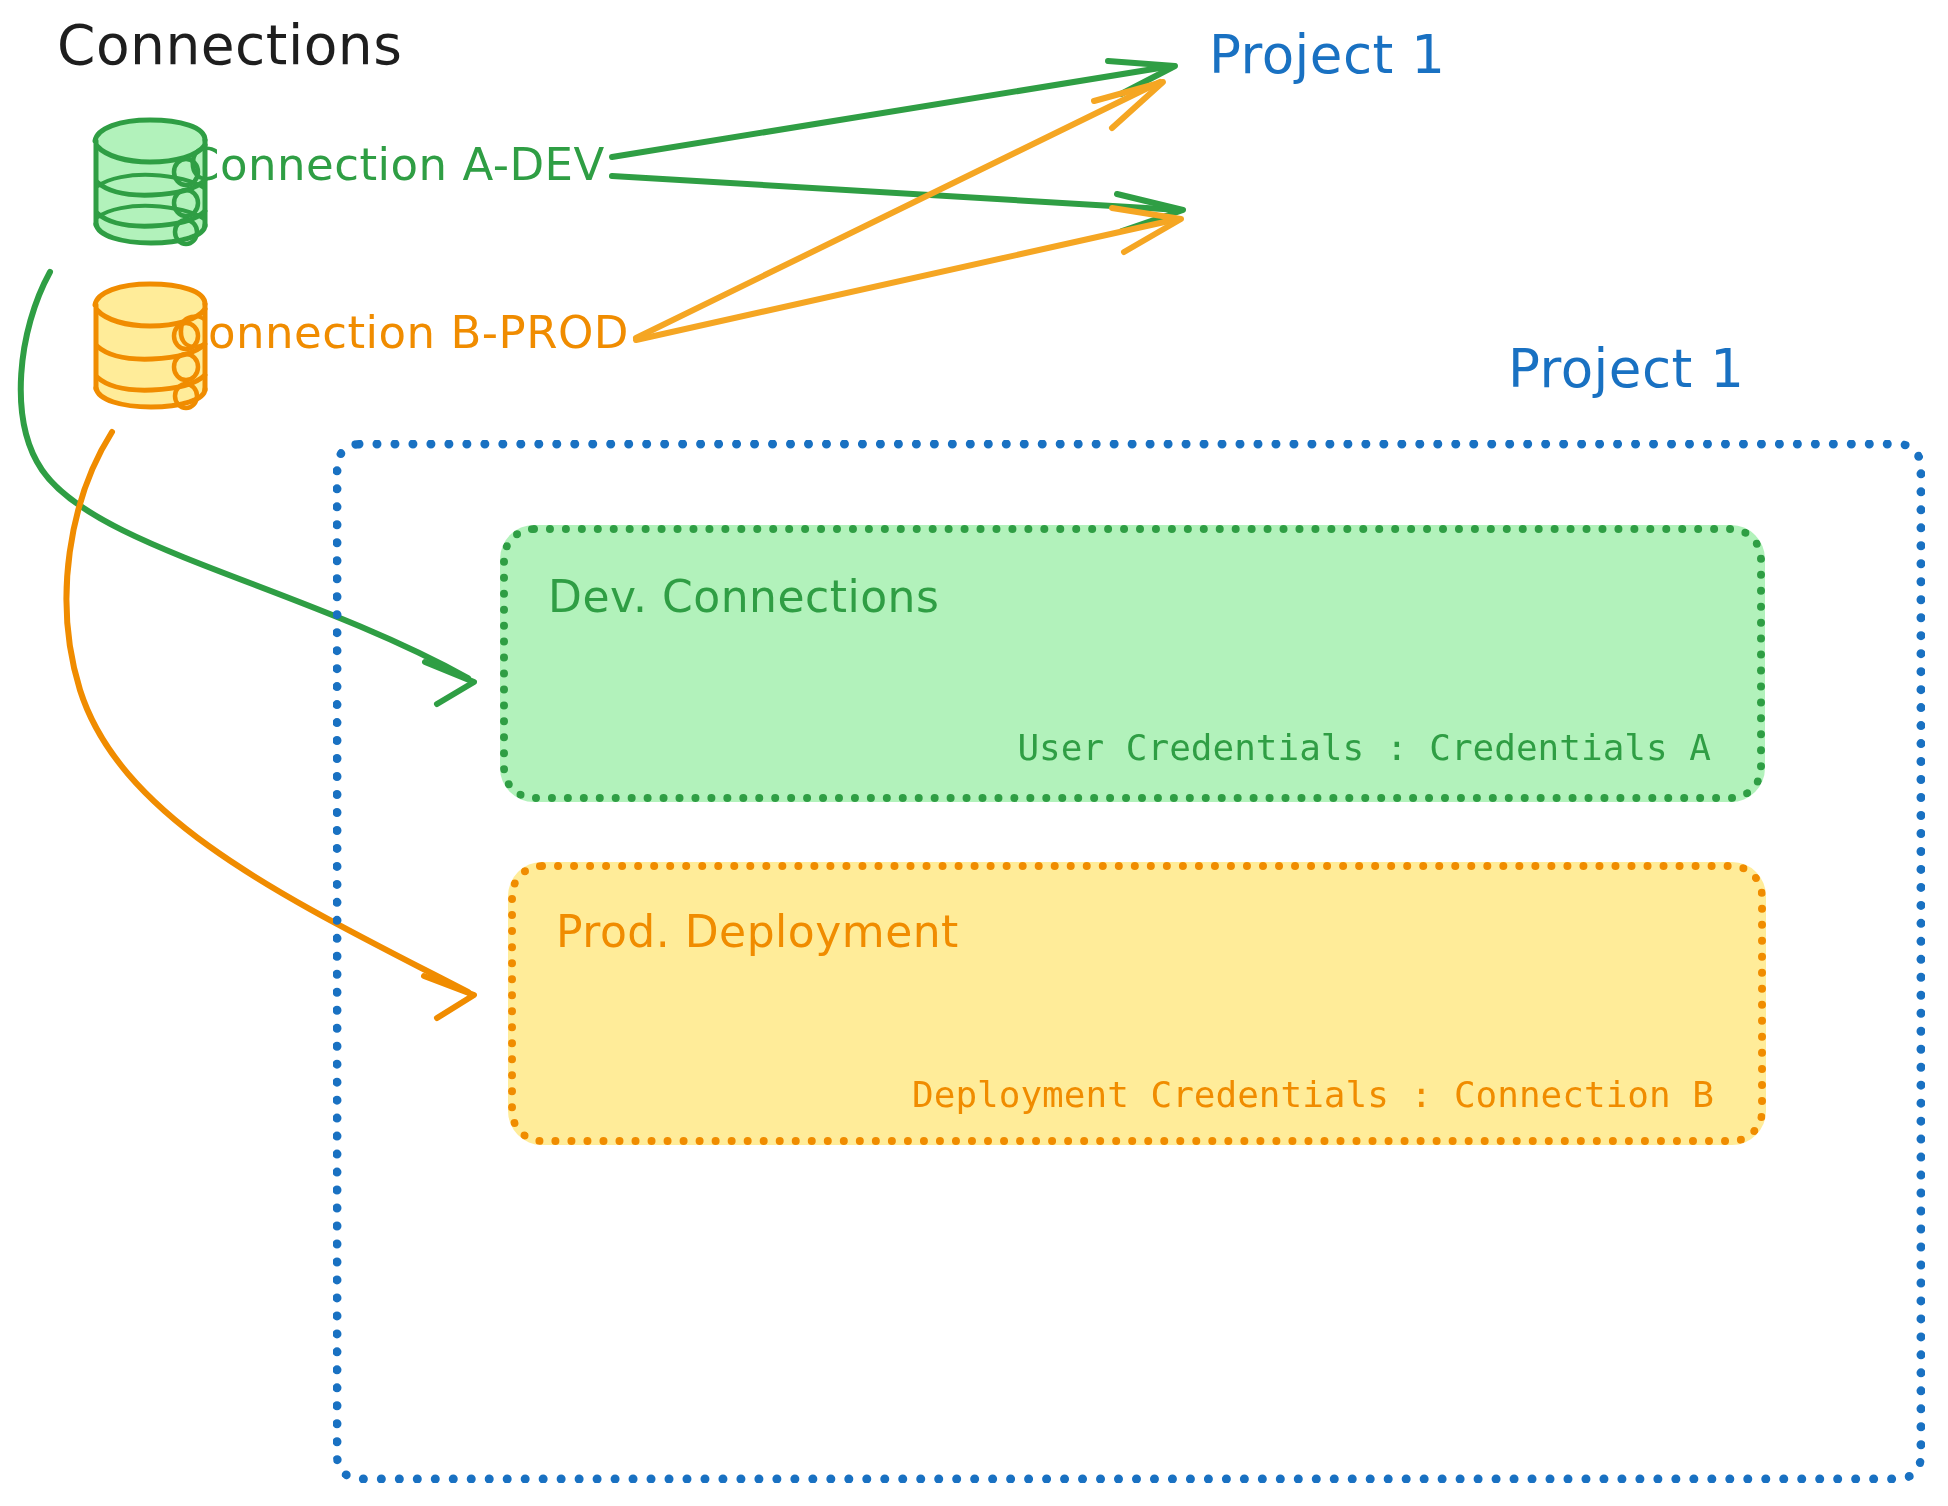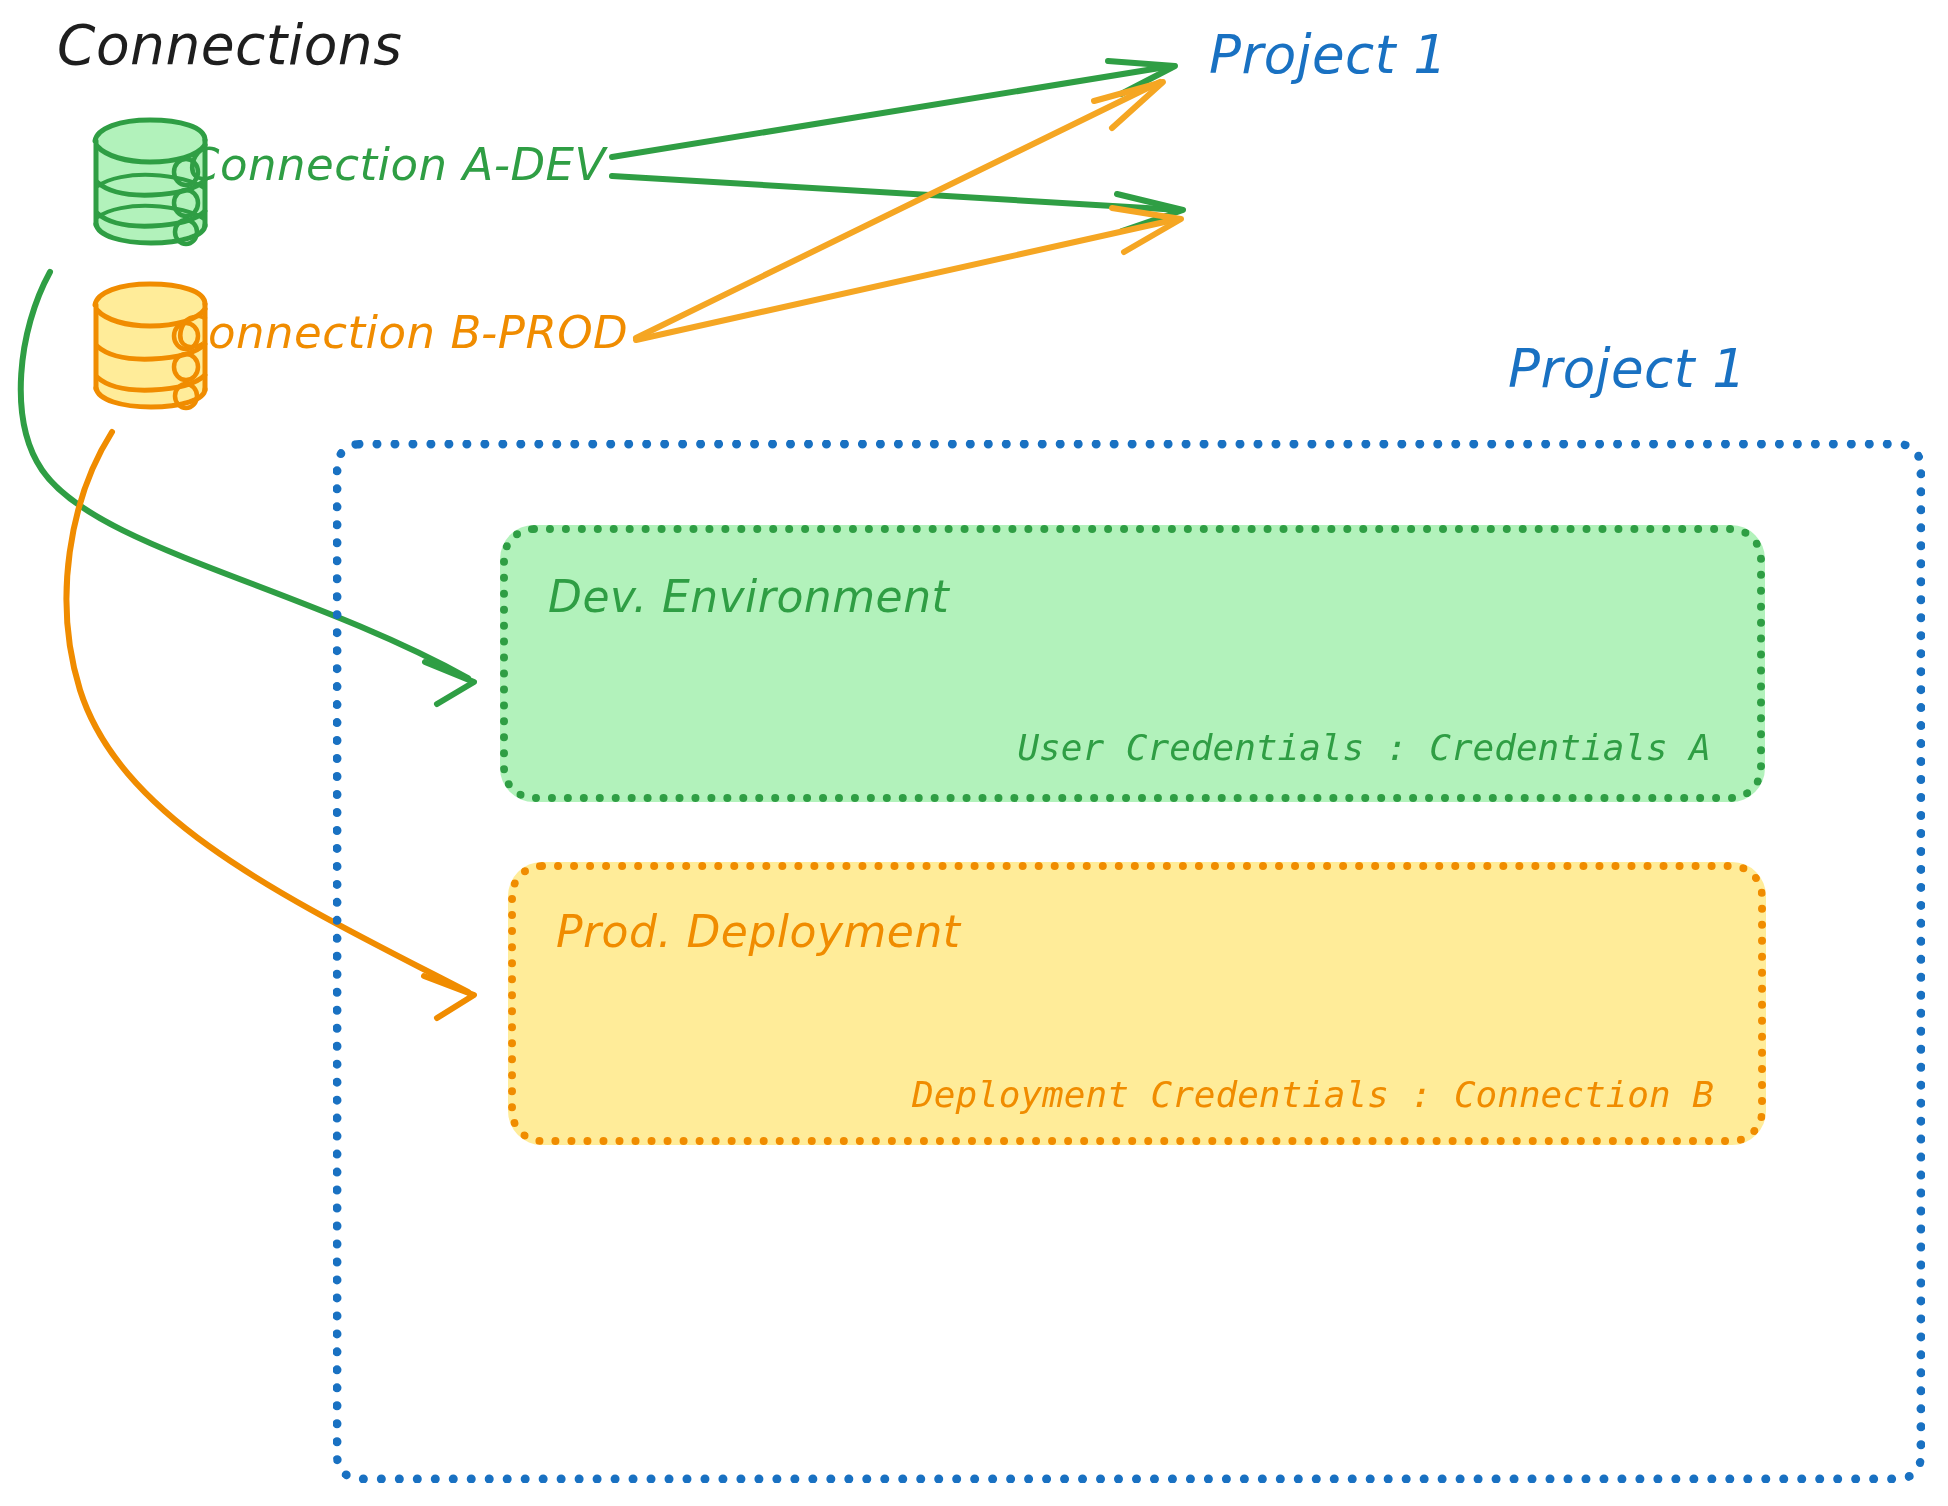--- a/index.html
+++ b/index.html
@@ -7,21 +7,20 @@
     padding: 0;
     background: #ffffff;
   }
   #stage {
     position: relative;
     width: 1948px;
     height: 1506px;
     background: #ffffff;
     overflow: hidden;
     font-family: "DejaVu Sans", sans-serif;
-    font-style: italic;
   }
   #sketch {
     position: absolute;
     left: 0;
     top: 0;
     width: 1948px;
     height: 1506px;
     pointer-events: none;
   }
   .lbl {
@@ -200,21 +199,21 @@
   <div class="lbl hand" id="label-conn-b">Connection B-PROD</div>
 
   <div class="lbl hand" id="label-project-3">Project 1</div>
 
 
   <div class="lbl hand" id="label-project-1">Project 1</div>
 
   <div id="project1-container"></div>
 
   <div class="env-box" id="dev-env-box">
-    <div class="env-title hand" id="dev-env-title">Dev. Environment</div>
+    <div class="env-title hand" id="dev-env-title">Dev. Connections</div>
     <div class="env-cred mono" id="dev-env-cred">User Credentials : Credentials A</div>
   </div>
 
   <div class="env-box" id="prod-env-box">
     <div class="env-title hand" id="prod-env-title">Prod. Deployment</div>
     <div class="env-cred mono" id="prod-env-cred">Deployment Credentials : Connection B</div>
   </div>
 
 </div>
 

